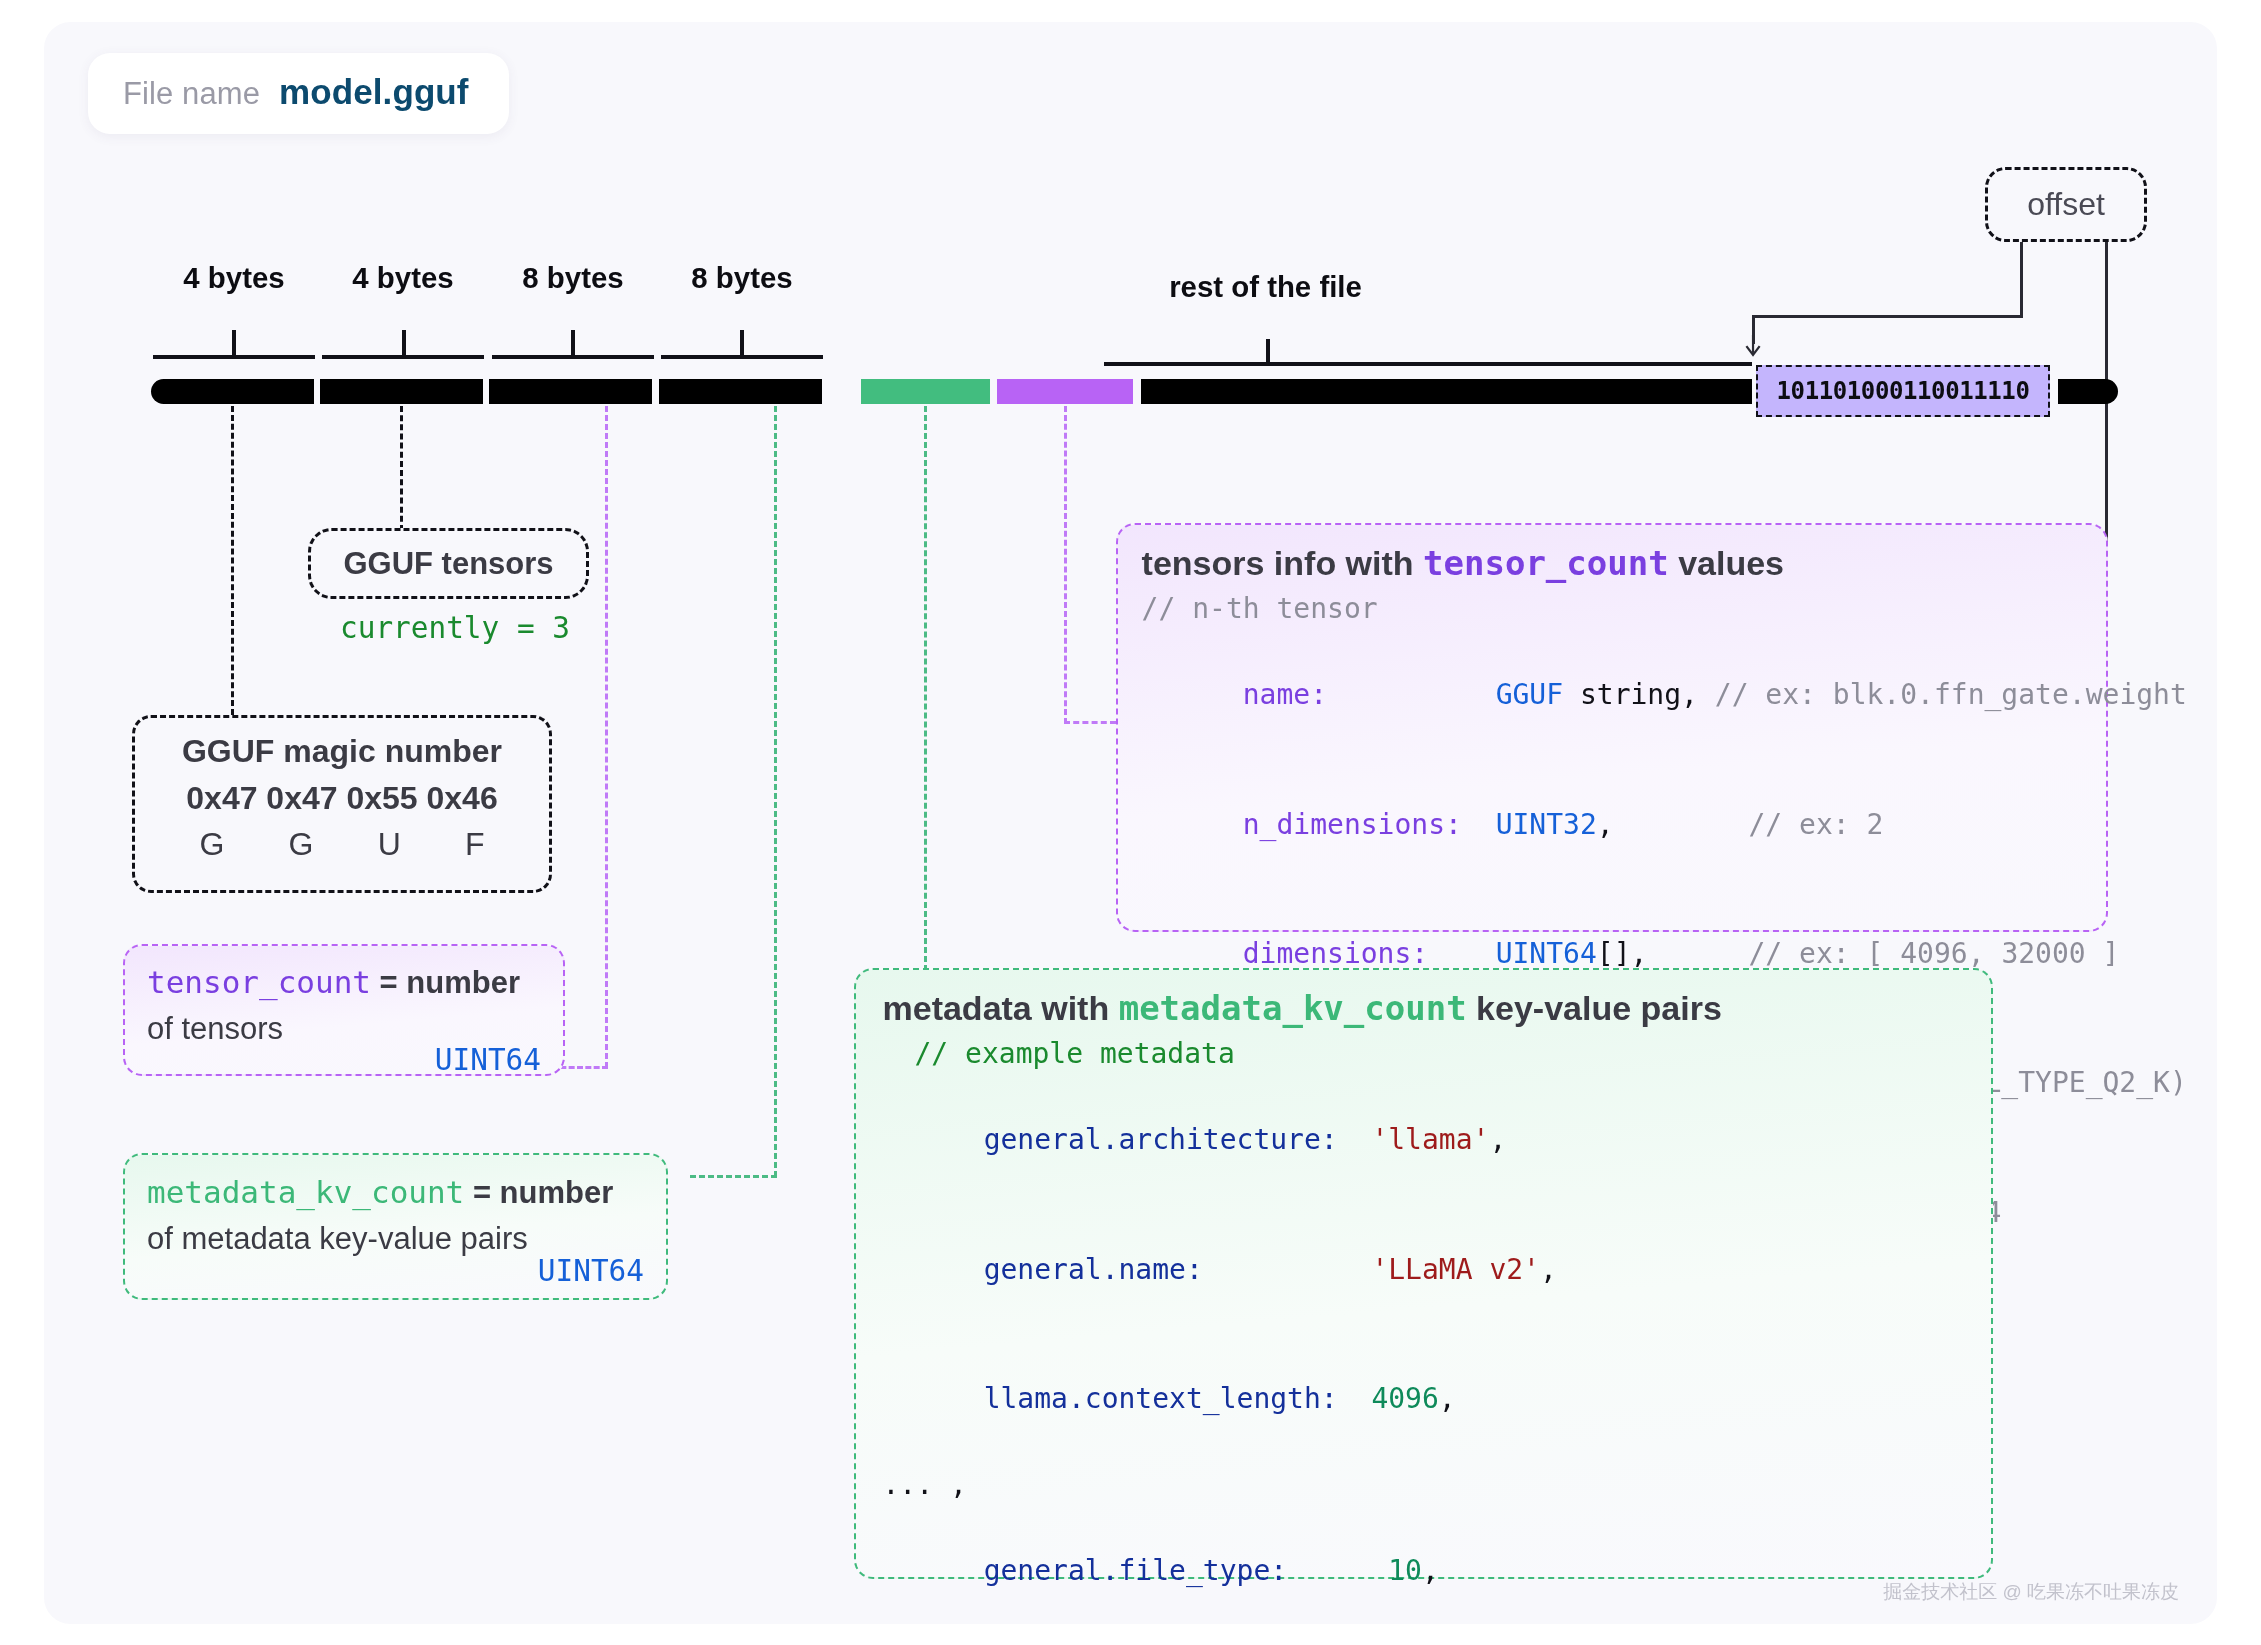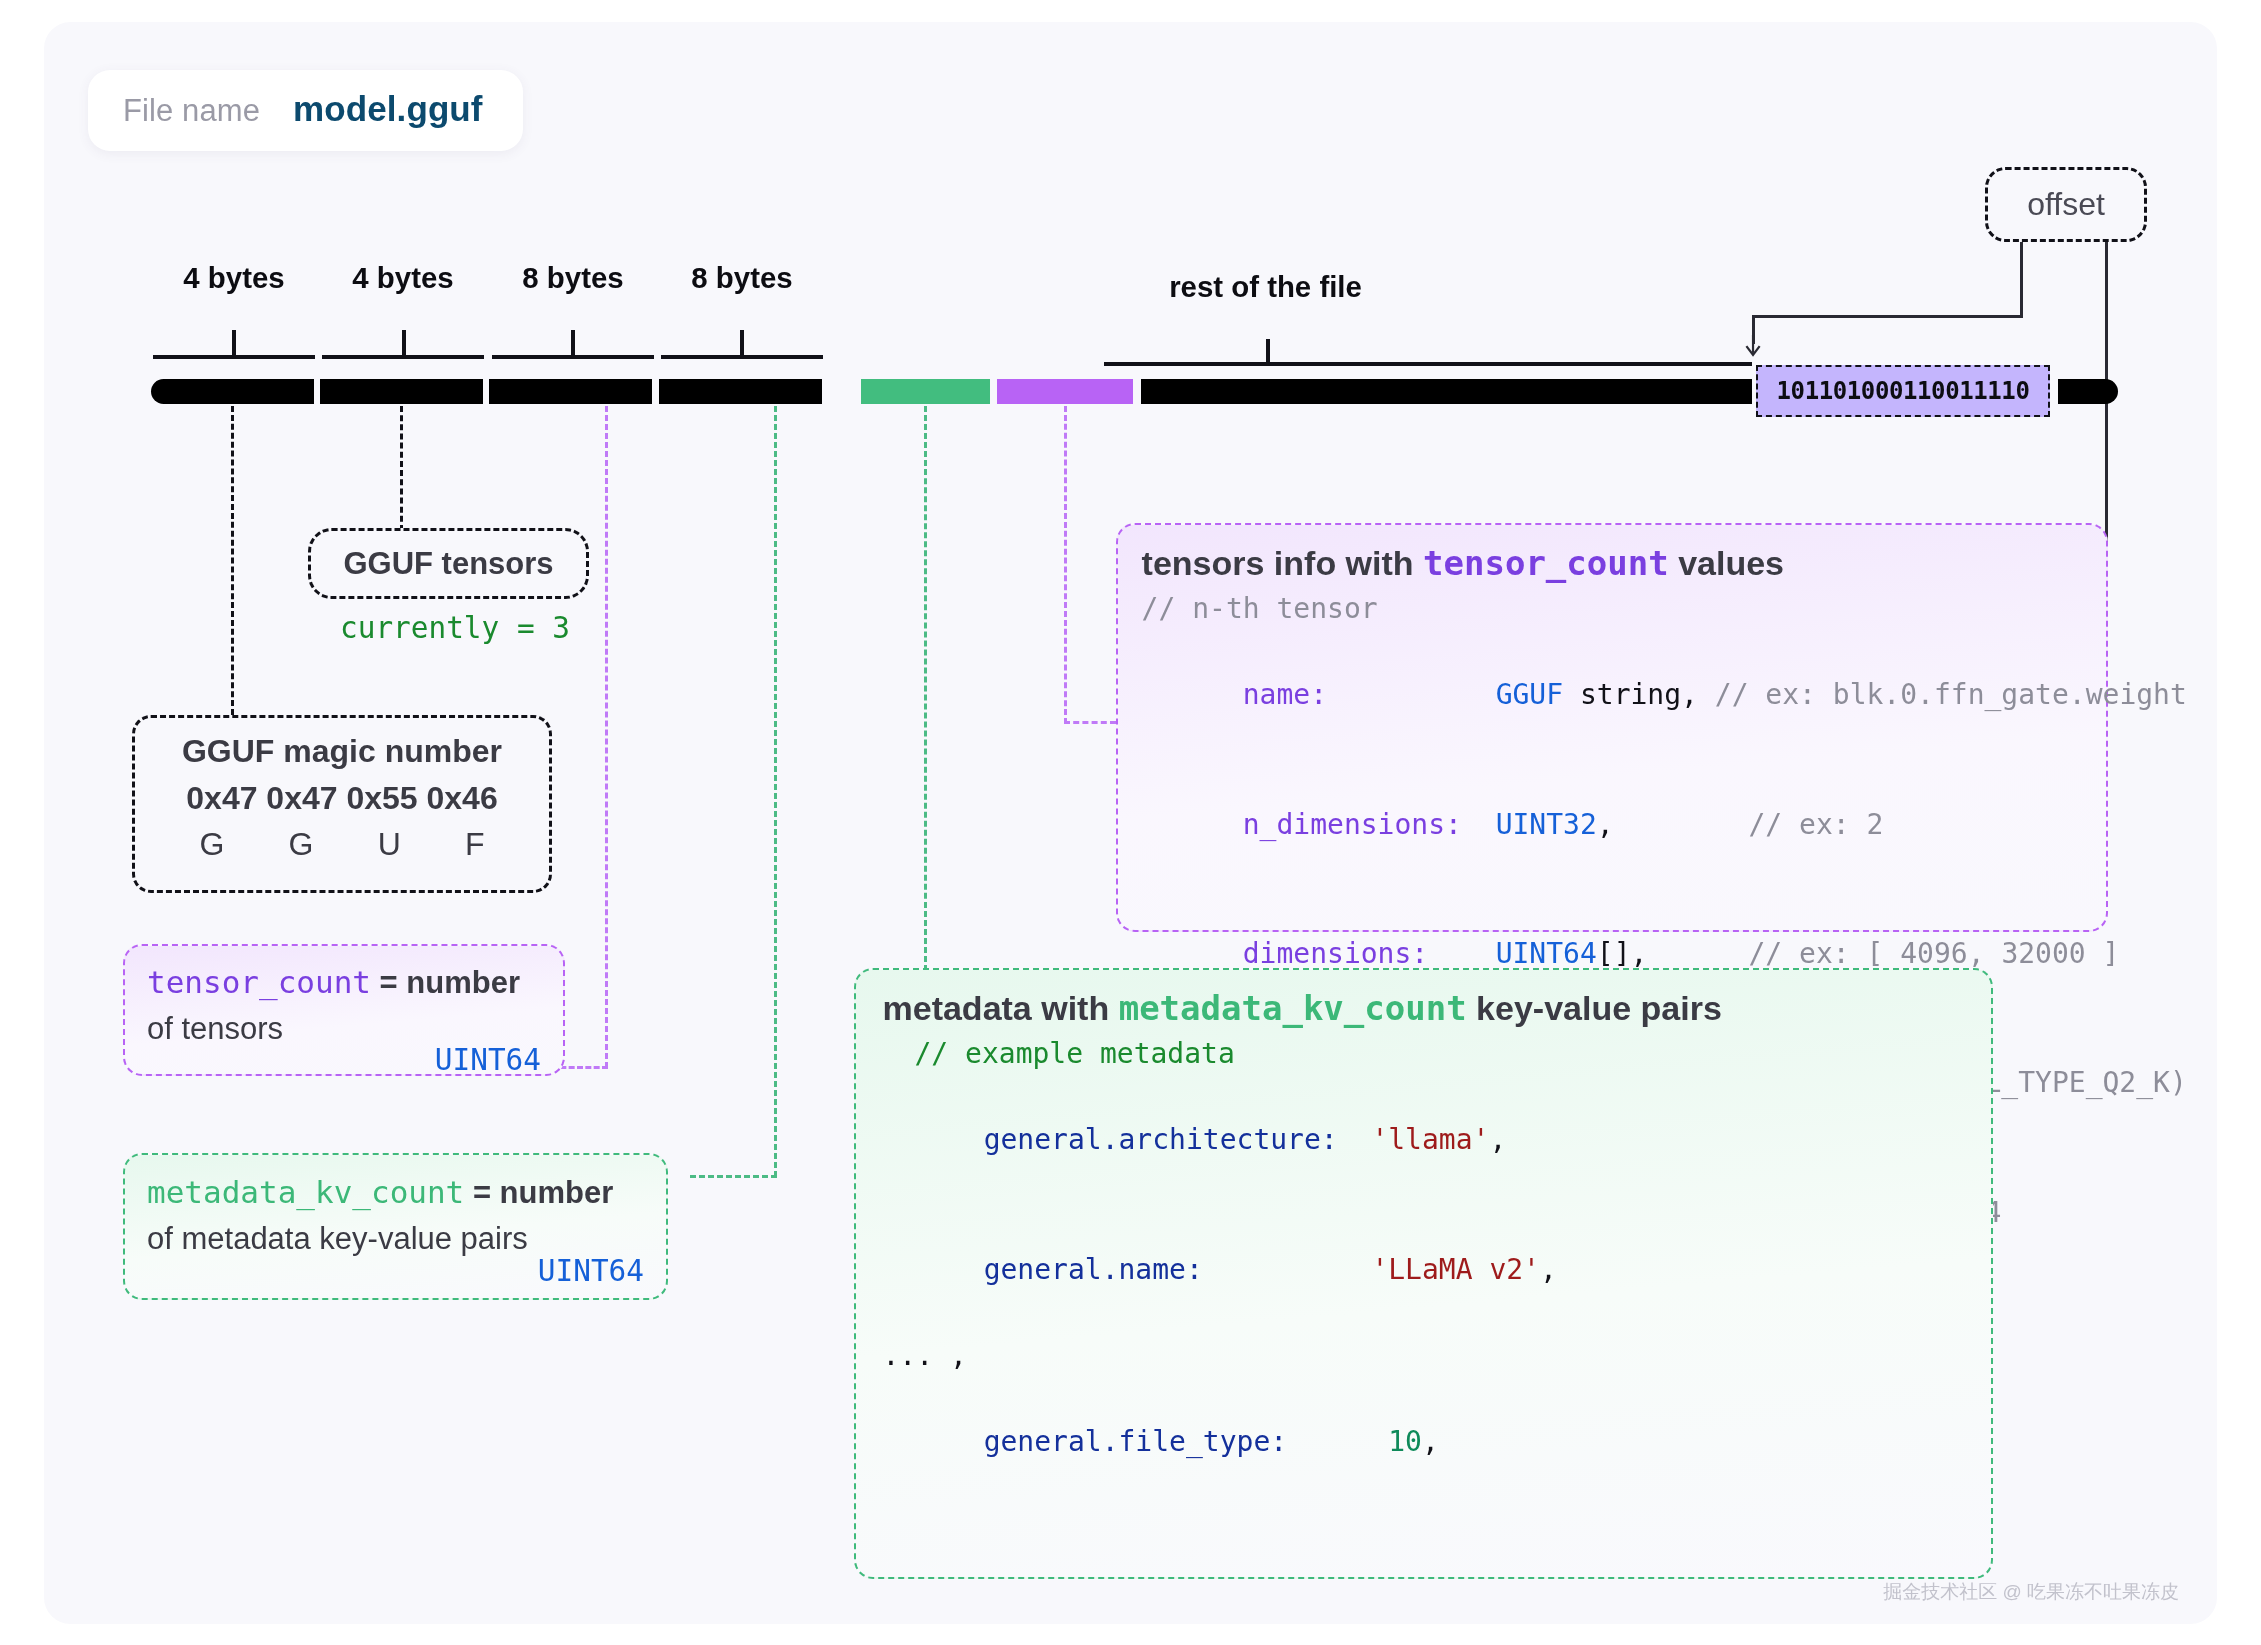--- a/index.html
+++ b/index.html
@@ -15,25 +15,25 @@
     left: 44px; top: 22px;
     width: 2173px; height: 1602px;
     background: #f8f8fc;
     border-radius: 26.5px;
     overflow: hidden;
   }
   .abs { position: absolute; }
 
   
   #filename-pill {
-    left: 44px; top: 48px;
+    left: 44px; top: 31px;
     background: #ffffff;
     border-radius: 22px;
     padding: 19px 40px 22px 35px;
-    display: flex; align-items: baseline; gap: 33px;
+    display: flex; align-items: baseline; gap: 19px;
     box-shadow: 0 2.2px 11.8px rgba(80,70,120,0.07);
   }
   #filename-label { font-size: 31px; color: #9a9aa6; font-weight: 400; letter-spacing: 0.1px; }
   #filename-value { font-size: 35px; color: #0c4a6e; font-weight: 700; letter-spacing: 0.1px; }
 
   
   .seg-label {
     font-size: 29.4px; font-weight: 700; color: #0d0d12;
     text-align: center; white-space: nowrap;
   }
@@ -278,20 +278,23 @@
       <span>metadata with </span><span class="mono" style="color:#3cb878;">metadata_kv_count</span><span> key-value pairs</span>
     </div>
     <div class="code c-comment-green">// example metadata</div>
 
     <div class="code">
       <span class="c-key">general.architecture:</span><span>  </span><span class="c-str">'llama'</span><span class="c-punct">,</span>
     </div>
     <div class="code">
       <span class="c-key">general.name:</span><span>          </span><span class="c-str">'LLaMA v2'</span><span class="c-punct">,</span>
     </div>
+    <div class="code">
+      <span class="c-key">llama.context_length:</span><span>  </span><span class="c-num">4096</span><span class="c-punct">,</span>
+    </div>
     <div class="code c-dots-k">... ,</div>
     <div class="code">
       <span class="c-key">general.file_type:</span><span>      </span><span class="c-num">10</span><span class="c-punct">,</span>
     </div>
 
   </div>
 
   <div class="abs" id="watermark">掘金技术社区 @ 吃果冻不吐果冻皮</div>
 
 </div>

